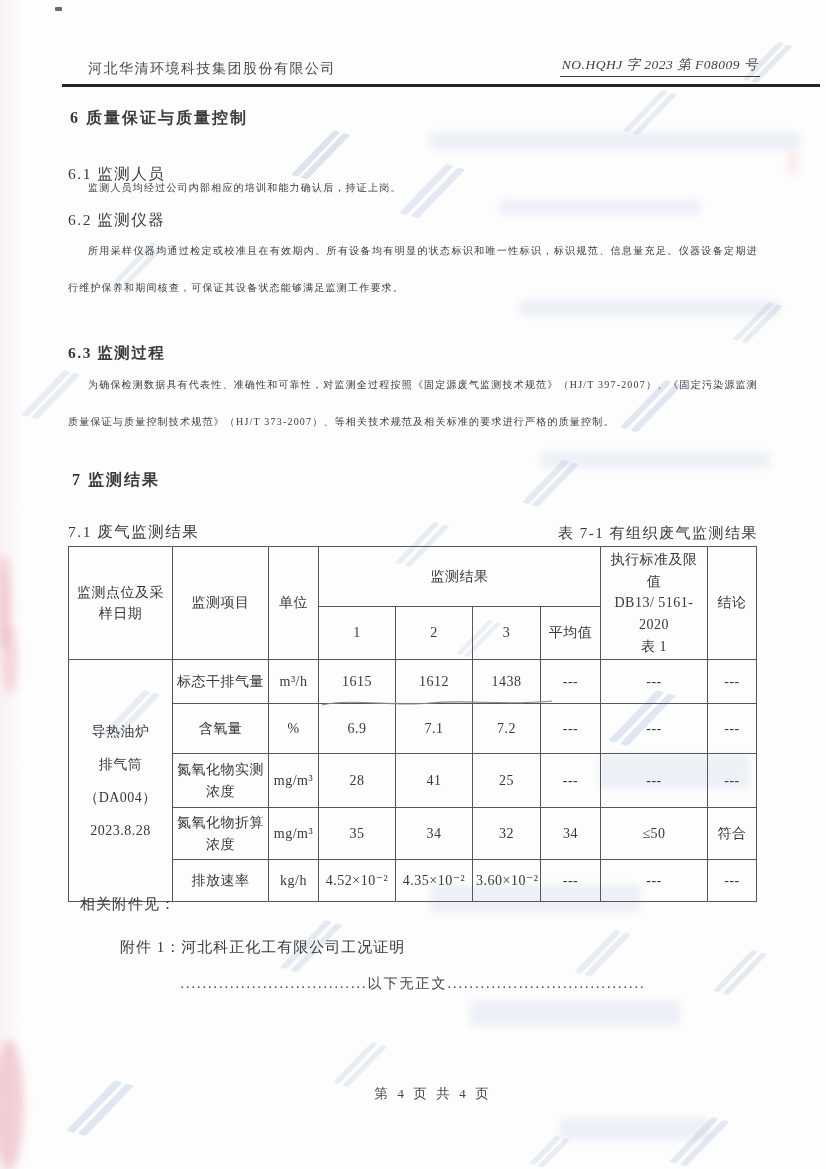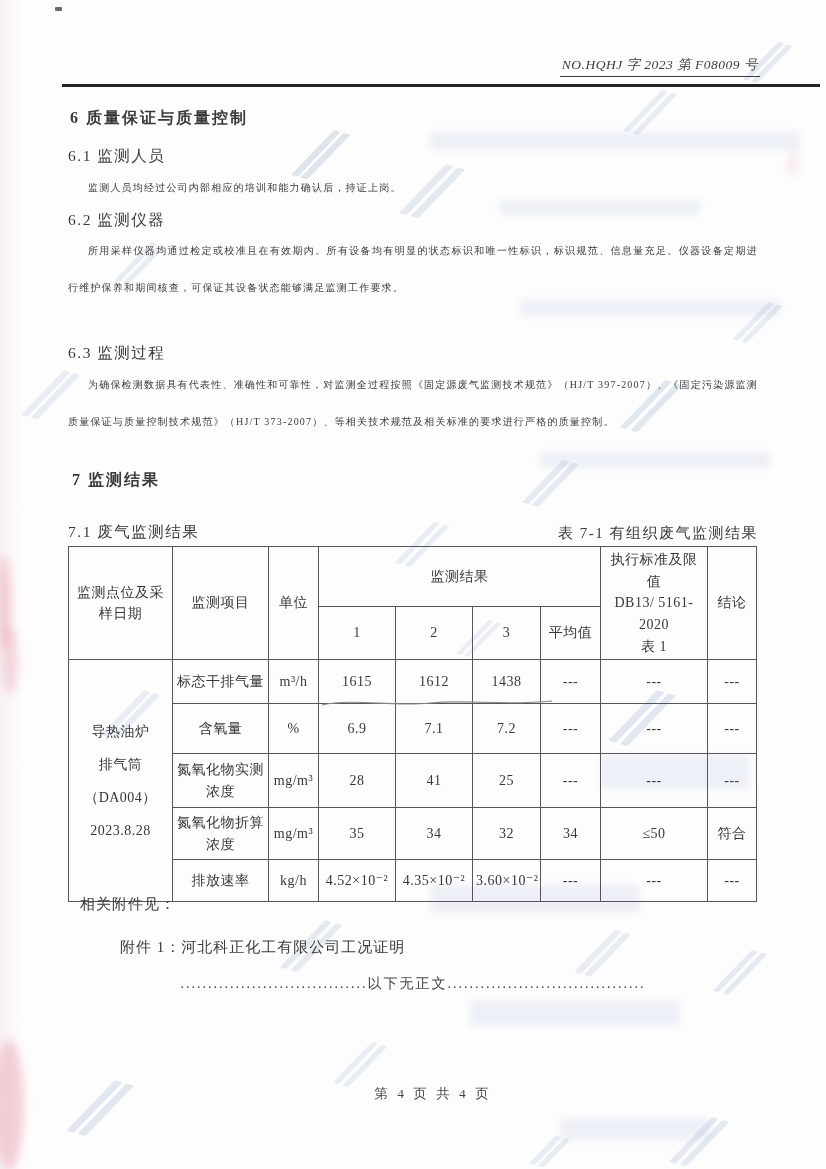--- a/index.html
+++ b/index.html
@@ -23,25 +23,25 @@
   .hdr-right { position:absolute; right:66px; top:56px; font-size:13.5px; color:#3c3c3f;
     border-bottom:1.5px solid #3c3c3f; padding:0 2px 2px 2px; letter-spacing:.5px;font-style:italic; }
   .hdr-rule { position:absolute; left:62px; top:84px; width:758px; height:3px; background:#232326; }
   
   .content { position:absolute; left:68px; top:0; width:690px; }
   .content > div { position:absolute; left:0; width:100%; }
   .h1 { font-size:16px; font-weight:bold; letter-spacing:2px; }
   .h2 { font-size:15.5px; letter-spacing:1.5px; }
   .para { font-size:10px; line-height:37px; text-align:justify; text-indent:2em; letter-spacing:1.2px; color:#3b3b3e; }
   .pos-s6   { top:108px; left:2px !important; }
-  .pos-s61  { top:146px; }
+  .pos-s61  { top:164px; }
   .pos-p61  { top:169px; }
   .pos-s62  { top:210px; }
   .pos-p62  { top:232px; }
-  .pos-s63  { top:343px; }
+  .pos-s63  { top:343px;font-weight:bold; }
   .pos-p63  { top:366px; }
   .pos-s7   { top:470px; left:4px !important; }
   .pos-s71  { top:522px; }
   .pos-cap  { top:524px; text-align:right; font-size:15px; letter-spacing:1.5px; }
   .pos-tab  { top:546px; }
   .pos-att1 { top:895px; left:12px !important; font-size:15px; letter-spacing:1px; }
   .pos-att2 { top:938px; left:52px !important; font-size:15px; letter-spacing:1px; }
   .pos-dots { top:975px; text-align:center; font-size:14px; letter-spacing:2px; color:#46464a; }
   .footer { position:absolute; left:0; top:1085px; width:100%; text-align:center;
     font-size:13.5px; letter-spacing:3px; color:#4a4a4d;padding-left:40px; }
@@ -149,20 +149,21 @@
 
   <div class="smudge" style="left:430px;top:132px;width:370px;height:18px;"></div>
   <div class="smudge" style="left:500px;top:200px;width:200px;height:15px;"></div>
   <div class="smudge" style="left:520px;top:300px;width:260px;height:16px;"></div>
   <div class="smudge" style="left:540px;top:452px;width:230px;height:16px;"></div>
   <div class="smudge" style="left:600px;top:755px;width:150px;height:34px;"></div>
   <div class="smudge" style="left:430px;top:885px;width:210px;height:28px;"></div>
   <div class="smudge" style="left:470px;top:1000px;width:210px;height:26px;"></div>
   <div class="smudge" style="left:560px;top:1118px;width:150px;height:22px;"></div>
 
+  <div class="hdr-left">河北华清环境科技集团股份有限公司</div>
   <div class="hdr-right">NO.HQHJ 字 2023 第 F08009 号</div>
   <div class="hdr-rule"></div>
 
   <div class="content">
     <div class="h1 pos-s6">6 质量保证与质量控制</div>
     <div class="h2 pos-s61">6.1 监测人员</div>
     <div class="para pos-p61">监测人员均经过公司内部相应的培训和能力确认后，持证上岗。</div>
     <div class="h2 pos-s62">6.2 监测仪器</div>
     <div class="para pos-p62">所用采样仪器均通过检定或校准且在有效期内。所有设备均有明显的状态标识和唯一性标识，标识规范、信息量充足。仪器设备定期进行维护保养和期间核查，可保证其设备状态能够满足监测工作要求。</div>
     <div class="h2 pos-s63">6.3 监测过程</div>

